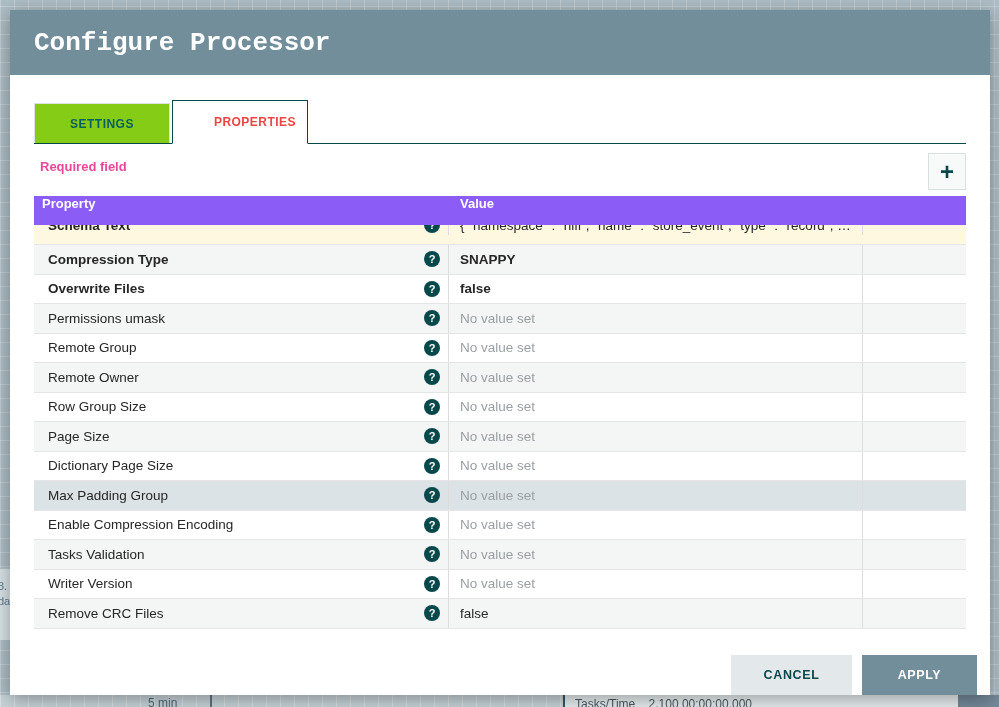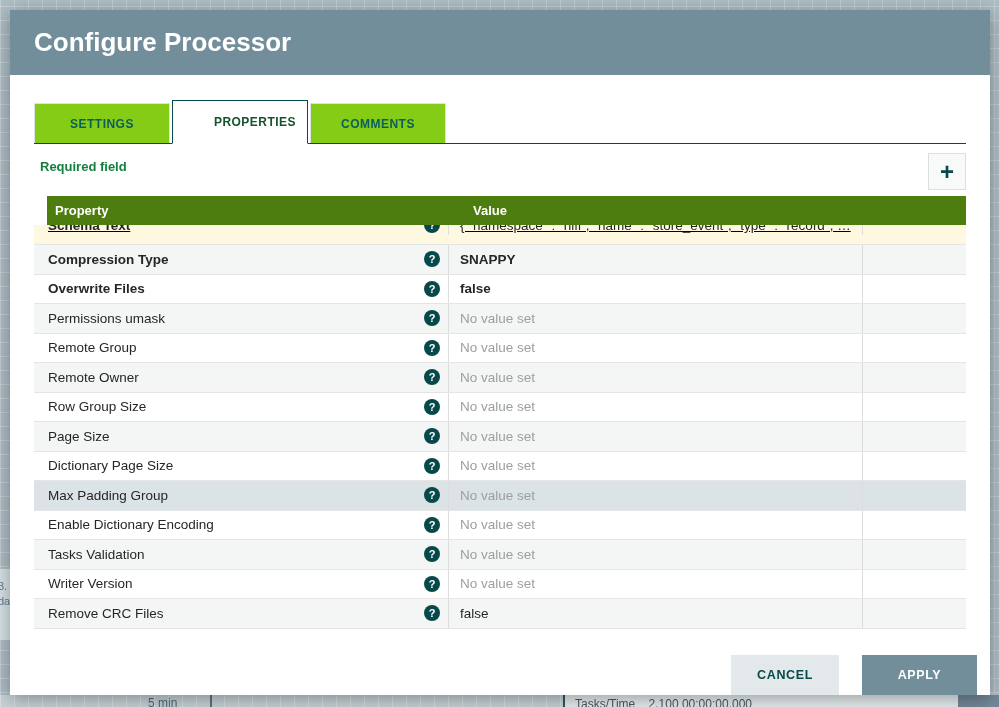--- a/index.html
+++ b/index.html
@@ -29,48 +29,48 @@
   .canvas-vline-2 { position:absolute; left:563px; top:695px; width:2px; height:12px; background:#2f5a63; }
   .canvas-statbox { position:absolute; left:565px; top:695px; width:393px; height:12px; background:#e8eef0; }
   .frag-stats { left:575px; top:697px; color:#4a5a63; font-size:12px; line-height:14px; }
   .canvas-slate-block { position:absolute; left:958px; top:695px; width:41px; height:12px; background:#75899a; }
 
   
   .modal { position:absolute; left:10px; top:10px; width:980px; height:685px;
            background:#fff; box-shadow:0 4px 18px rgba(0,0,0,.35); }
   .modal-header { position:absolute; left:0; top:0; right:0; height:65px; background:#728e9b;
                   display:flex; align-items:center; padding-left:24px; }
-  .modal-title { color:#ffffff; font-family:Liberation Sans, sans-serif; font-weight:700; font-size:26px; }
+  .modal-title { color:#ffffff; font-family:Liberation Mono, monospace; font-weight:700; font-size:26px; }
   .modal-body { position:absolute; left:0; top:65px; right:0; bottom:0; background:#fff; }
 
   
   .tabs { position:absolute; left:24px; top:25px; width:932px; height:44px;
           display:flex; align-items:flex-end; border-bottom:1px solid #07494b; }
   .tab { width:136px; height:40px; margin-right:2px; background:#84cc16;
          border:1px solid #dde2e4; border-bottom:none;
          display:flex; align-items:center; justify-content:center;
          font-size:12px; font-weight:bold; letter-spacing:.04em; color:#0b5e60; cursor:pointer; }
   .tab.active { height:44px; background:#ffffff; border:1px solid #07494b; border-bottom:1px solid #ffffff;
-                margin-bottom:-1px; color:#14532d;padding-left:30px; }
-
-  
-  .required-hint { position:absolute; left:30px; top:84px; font-size:13px; font-weight:bold; color:#15803d; }
+                margin-bottom:-1px; color:#ef4444;padding-left:30px; }
+
+  
+  .required-hint { position:absolute; left:30px; top:84px; font-size:13px; font-weight:bold; color:#ec4899; }
   .add-btn { position:absolute; left:918px; top:78px; width:38px; height:37px;
              background:#f8fafa; border:1px solid #d8e0e0;
              display:flex; align-items:center; justify-content:center; cursor:pointer; }
   .add-btn .plus { color:#07494b; font-size:24px; font-weight:900; line-height:1; }
 
   
   .prop-table { position:absolute; left:24px; top:121px; width:932px; }
-  .thead { height:29px; background:#4d7c0f; display:flex; align-items:center;margin-left:13px; }
+  .thead { height:29px; background:#8b5cf6; display:flex; align-items:flex-start; }
   .th-prop { width:415px; padding-left:8px; color:#fff; font-size:13px; font-weight:bold; }
   .th-val  { width:414px; padding-left:11px; color:#fff; font-size:13px; font-weight:bold; }
   .row { display:flex; height:29.5px; border-bottom:1px solid #e5e5e5; background:#fff; }
   .row.stripe { background:#f4f5f5; }
-  .row.yellow { background:#fff8e1;text-decoration:underline; }
+  .row.yellow { background:#fff8e1; }
   .row.hl     { background:#dce3e6; }
   .row.clipped { height:20px; overflow:hidden; }
   .row.clipped .cell { margin-top:-9px; }
   .cell { display:flex; align-items:center; height:100%; }
   .cell-prop { width:415px; padding-left:14px; padding-right:8px; position:relative;
                border-right:1px solid #ddd; }
   .cell-val  { width:414px; padding-left:11px; border-right:1px solid #ddd; }
   .cell-act  { flex:1; }
   .prop-label { font-size:13.5px; color:#262626; }
   .row.bold .prop-label, .row.bold .val-label { font-weight:bold; }
@@ -78,21 +78,21 @@
   .val-label.novalue { color:#9a9fa3; }
   .help-icon { position:absolute; right:8px; top:50%; transform:translateY(-50%);
                width:16px; height:16px; border-radius:50%; background:#07494b; color:#fff;
                font-size:11px; font-weight:bold; display:flex; align-items:center; justify-content:center;
                cursor:pointer; }
   .row.clipped .help-icon { top:auto; bottom:2px; transform:none; }
 
   
   .btn { position:absolute; top:580px; height:40px; display:flex; align-items:center; justify-content:center;
          font-size:12.5px; font-weight:bold; letter-spacing:.05em; cursor:pointer; }
-  .btn-cancel { left:721px; width:108px; background:#e3e8eb; color:#07494b; }
+  .btn-cancel { left:721px; width:121px; background:#e3e8eb; color:#07494b; }
   .btn-apply  { left:852px; width:115px; background:#728e9b; color:#ffffff; }
 </style>
 </head>
 <body>
 
 <div class="canvas">
   <div class="canvas-box-left"></div>
   <div class="frag frag-3">3.</div>
   <div class="frag frag-da">da</div>
   <div class="canvas-strip-bottom"></div>
@@ -107,21 +107,20 @@
 <div class="modal">
   <div class="modal-header">
     <div class="modal-title">Configure Processor</div>
   </div>
 
   <div class="modal-body">
 
     <div class="tabs">
       <div class="tab">SETTINGS</div>
       <div class="tab active">PROPERTIES</div>
-      <div class="tab">COMMENTS</div>
     </div>
 
     <div class="required-hint">Required field</div>
 
     <div class="add-btn">
       <span class="plus">+</span>
     </div>
 
     <div class="prop-table">
       <div class="thead">
@@ -234,21 +233,21 @@
           <span class="help-icon">?</span>
           </div>
         <div class="cell cell-val">
             <span class="val-label novalue">No value set</span>
           </div>
         <div class="cell cell-act"></div>
       </div>
 
       <div class="row">
         <div class="cell cell-prop">
-            <span class="prop-label">Enable Dictionary Encoding</span>
+            <span class="prop-label">Enable Compression Encoding</span>
           <span class="help-icon">?</span>
           </div>
         <div class="cell cell-val">
             <span class="val-label novalue">No value set</span>
           </div>
         <div class="cell cell-act"></div>
       </div>
 
       <div class="row stripe">
         <div class="cell cell-prop">

